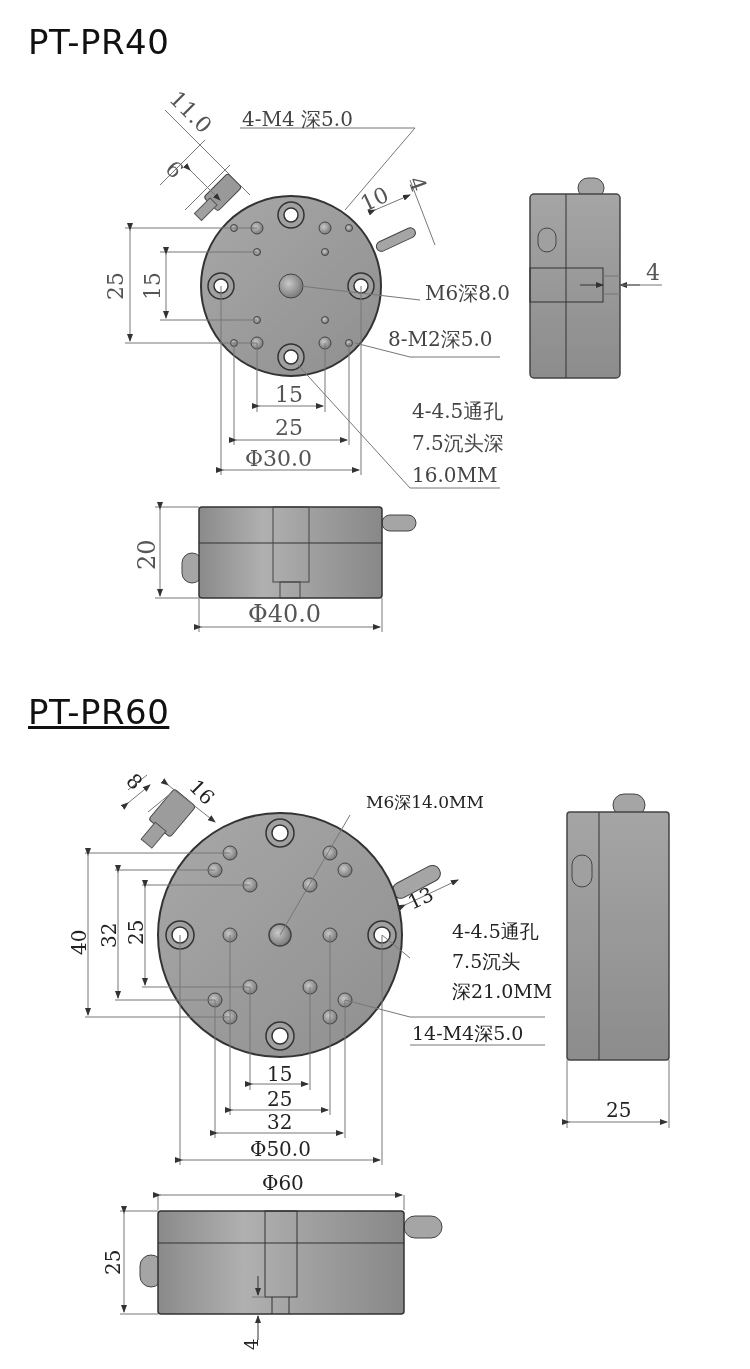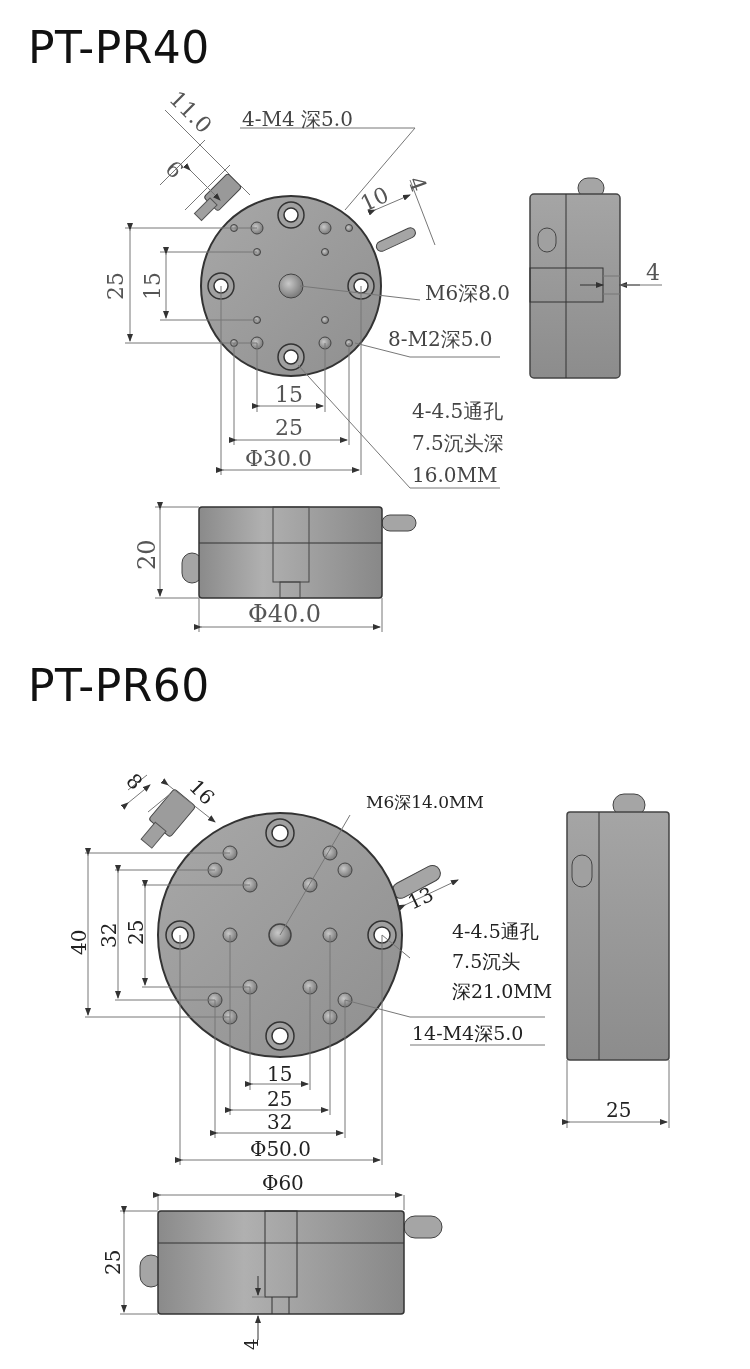--- a/index.html
+++ b/index.html
@@ -1,30 +1,30 @@
 <!DOCTYPE html>
 <html><head>
 <meta charset="utf-8">
 <style>
   html, body { margin: 0; padding: 0; background: #ffffff; }
   body { width: 750px; height: 1369px; position: relative; overflow: hidden;
          font-family: "DejaVu Sans", sans-serif; }
-  .title { position: absolute; left: 28px; font-size: 44px; color: #111; font-family: "DejaVu Sans", sans-serif; letter-spacing: 0.5px; }
+  .title { position: absolute; left: 28px; font-size: 34px; color: #111; font-family: "DejaVu Sans", sans-serif; letter-spacing: 0.5px; }
   svg { position: absolute; left: 0; top: 0; }
   .dim { font-family: "DejaVu Serif", serif; fill: #555; }
   .note { font-family: "DejaVu Serif", serif; fill: #444; }
   .dark { fill: #222; }
   .line { stroke: #777; stroke-width: 1; fill: none; }
   .dline { stroke: #333; stroke-width: 1; fill: none; }
 </style>
 </head>
 <body>
 
 <div class="title" style="top:22px;">PT-PR40</div>
-<div class="title" style="top:660px;">PT-PR60</div>
+<div class="title" style="top:692px;text-decoration:underline;">PT-PR60</div>
 
 <svg width="750" height="1369" viewBox="0 0 750 1369">
   <defs>
     <linearGradient id="gTop" x1="0" y1="0" x2="1" y2="1">
       <stop offset="0" stop-color="#a8a8a8"></stop>
       <stop offset="1" stop-color="#8f8f8f"></stop>
     </linearGradient>
     <linearGradient id="gSide" x1="0" y1="0" x2="1" y2="0">
       <stop offset="0" stop-color="#8a8a8a"></stop>
       <stop offset="0.35" stop-color="#b0b0b0"></stop>

